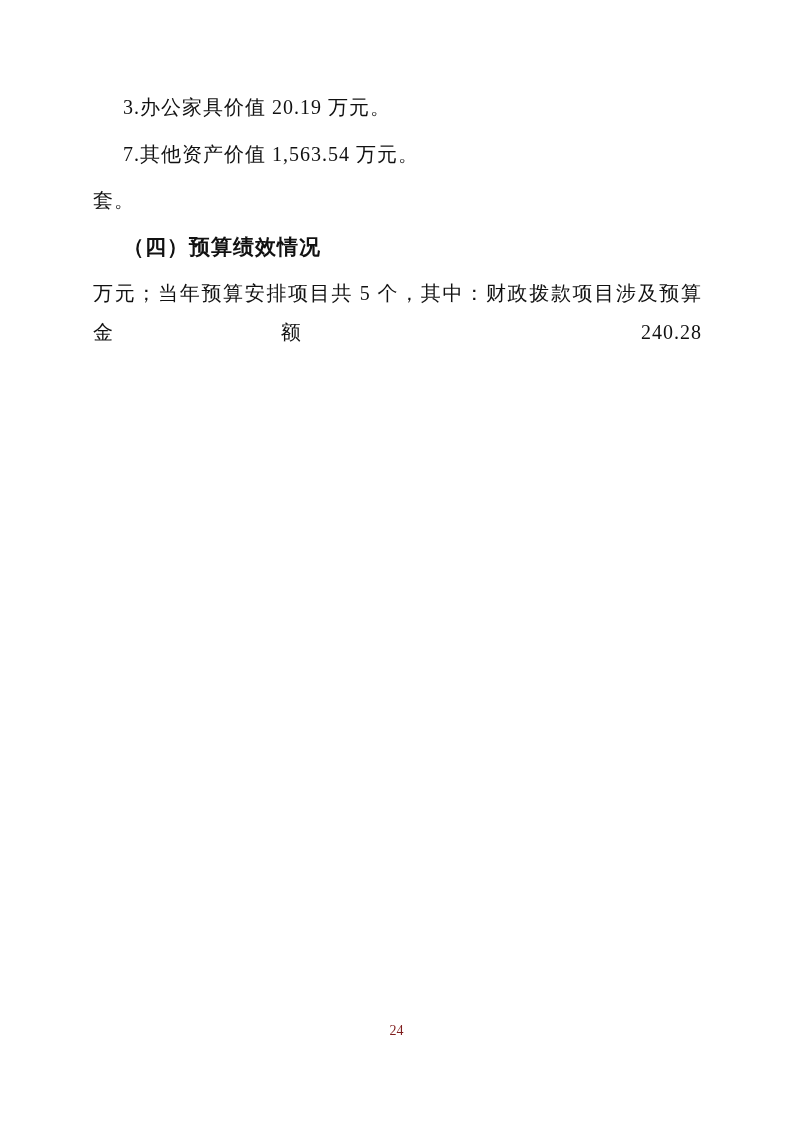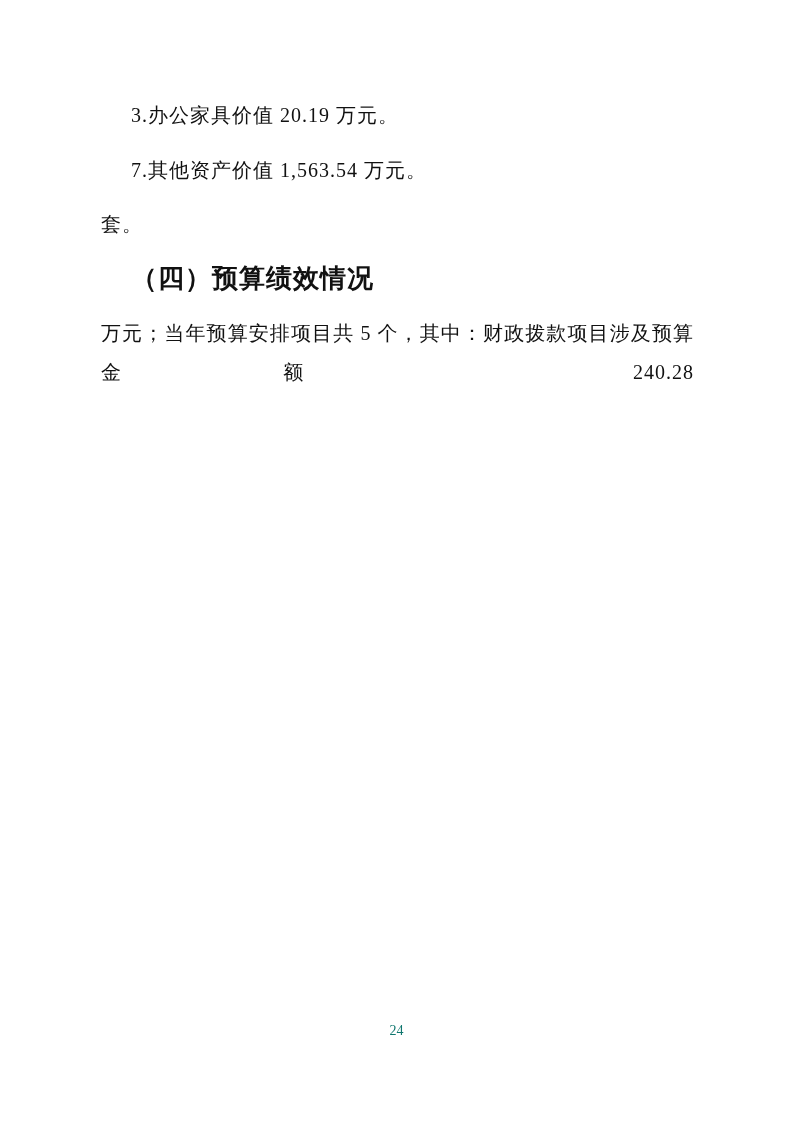--- a/index.html
+++ b/index.html
@@ -16,51 +16,51 @@
     font-family: "Liberation Serif", "DejaVu Serif", serif;
     color: #111111;
   }
   .content {
     position: absolute;
     left: 85px;
     top: 80px;
     width: 625px;
   }
   .para {
-    margin: 16px;
+    margin: 8px;
     padding: 0;
   }
   .line {
     line-height: 38.5px;
     font-size: 20px;
     letter-spacing: 1px;
     text-align: left;
     white-space: normal;
   }
   .line.indent {
     text-indent: 30px;
   }
   .line.full {
     text-align: justify;
     text-align-last: justify;
     text-justify: inter-character;
   }
   .line.heading {
     font-weight: bold;
-    font-size: 26px;
+    font-size: 21px;
   }
   .page-number {
     position: absolute;
     left: 0;
     top: 1022px;
     width: 100%;
     text-align: center;
     font-size: 14px;
     line-height: 18px;
-    color: #0f766e;
+    color: #7f1d1d;
     font-family: "Liberation Serif", "DejaVu Serif", serif;
   }
 </style>
 </head>
 <body>
 
 <div class="page">
   <div class="content">
 
     <div class="para">

